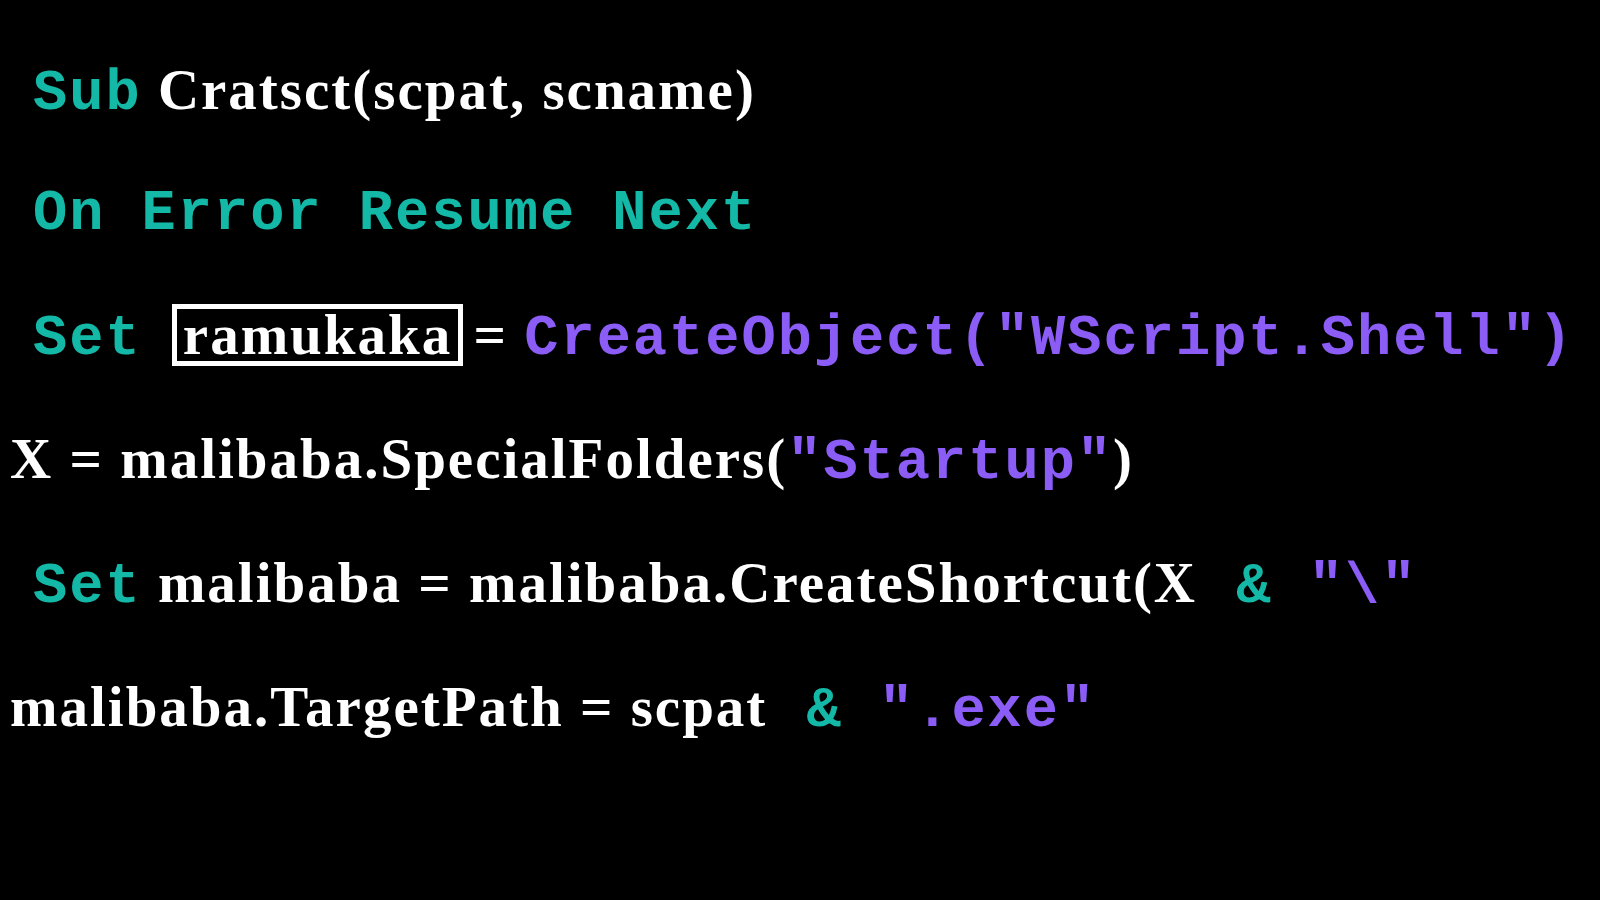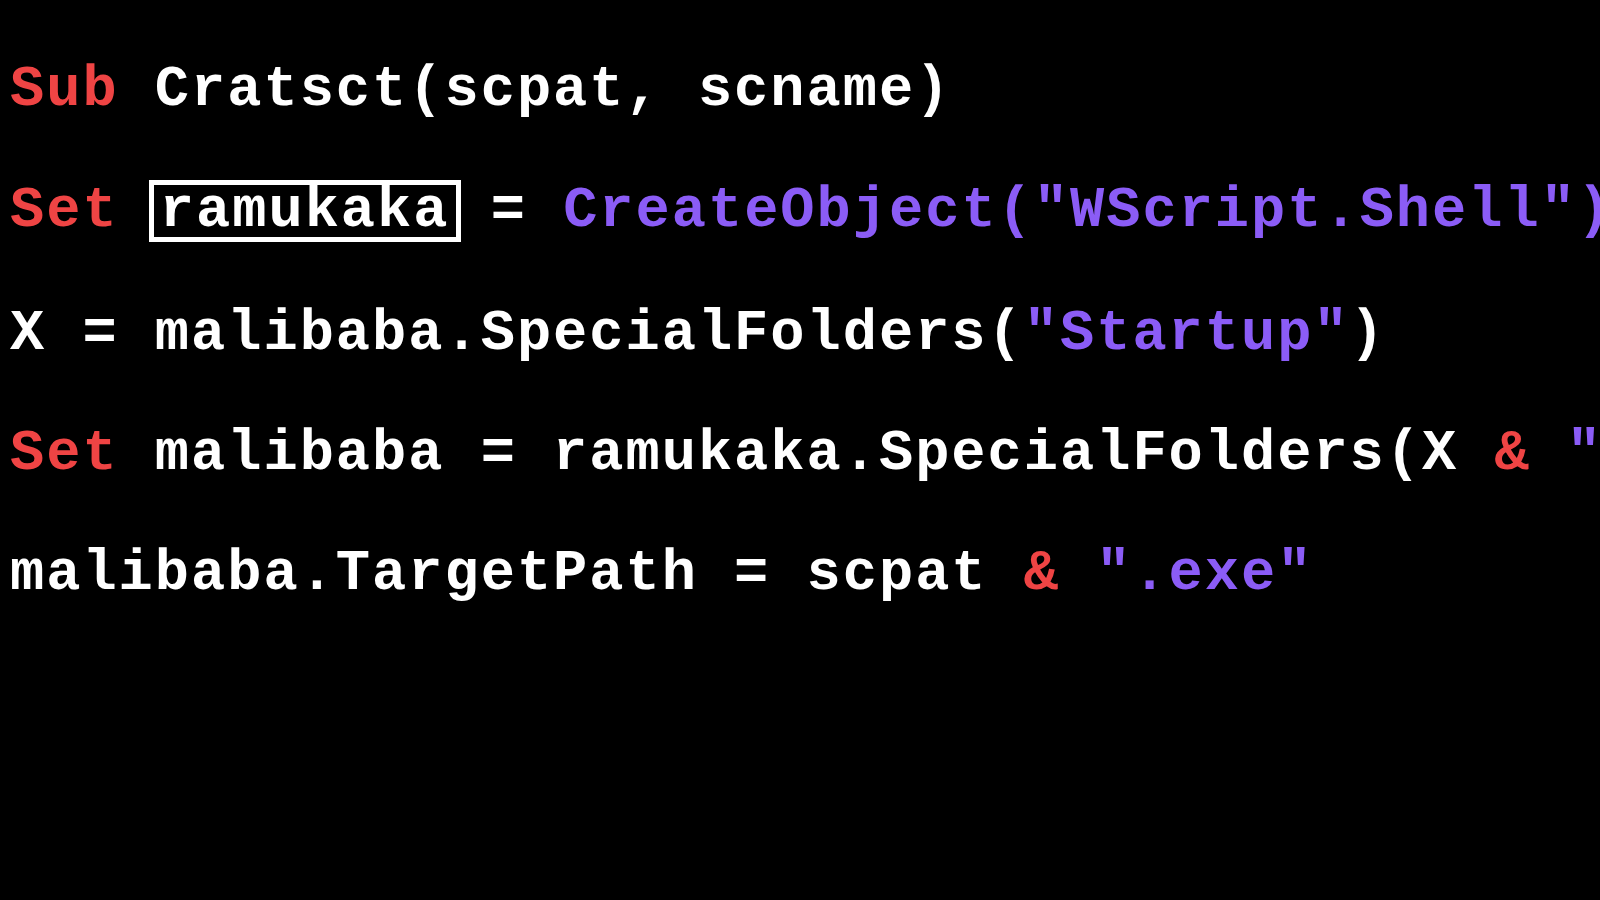--- a/index.html
+++ b/index.html
@@ -13,40 +13,41 @@
     font-size: 57px;
     font-weight: bold;
     line-height: 60px;
     letter-spacing: 2px;
   }
   .code {
     white-space: pre;
     color: #fff;
     padding: 0 10px;
   }
-  .kw-yellow { color: #ef4444; }
-  .kw-white  { color: #ffffff; }
+  .kw-yellow { color: #14b8a6; margin-left: 23px; }
+  .kw-white  { color: #ffffff; font-family: Liberation Serif, serif; }
   .kw-cyan   { color: #8b5cf6; }
   .boxed {
     display: inline-block;
     border: 5px solid #ffffff;
     padding: 0 6px;
     margin: 0 -6px 2px -6px;
     line-height: 52px;
   }
   .row { display: block; }
 </style>
 </head>
 <body>
 
 <div class="code">
 <span class="row"><span class="kw-yellow">Sub</span><span class="kw-white"> Cratsct(scpat, scname)</span></span>
+<span class="row"><span class="kw-yellow">On Error Resume Next</span></span>
 <span class="row"><span class="kw-yellow">Set</span> <span class="boxed kw-white">ramukaka</span><span class="kw-white"> = </span><span class="kw-cyan">CreateObject(</span><span class="kw-cyan">"WScript.Shell"</span><span class="kw-cyan">)</span></span>
 <span class="row"><span class="kw-white">X = malibaba.SpecialFolders(</span><span class="kw-cyan">"Startup"</span><span class="kw-white">)</span></span>
-<span class="row"><span class="kw-yellow">Set</span><span class="kw-white"> malibaba = ramukaka.SpecialFolders(X </span><span class="kw-yellow">&amp;</span><span class="kw-cyan"> "\" </span></span>
+<span class="row"><span class="kw-yellow">Set</span><span class="kw-white"> malibaba = malibaba.CreateShortcut(X </span><span class="kw-yellow">&amp;</span><span class="kw-cyan"> "\" </span></span>
 <span class="row"><span class="kw-white">malibaba.TargetPath = scpat </span><span class="kw-yellow">&amp;</span><span class="kw-cyan"> ".exe"</span></span>
 
 
 
 
 
 
 
 
 </div>

